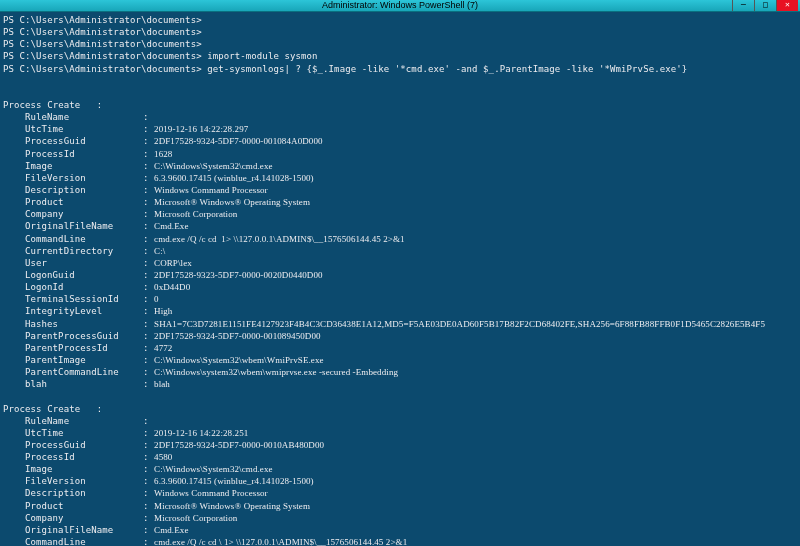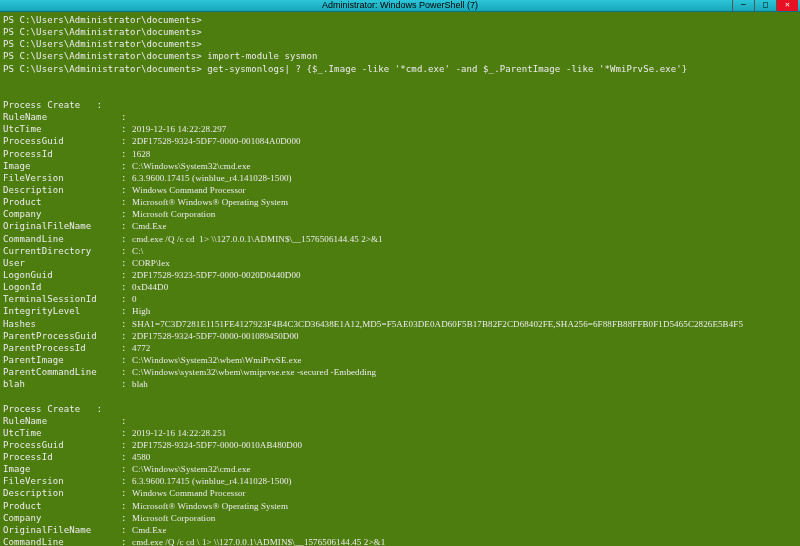--- a/index.html
+++ b/index.html
@@ -54,34 +54,35 @@
       font-size: 8px;
       color: #000;
       border-left: 1px solid #555;
     }
     .win-btn.close {
       background: #e81123;
       color: #fff;
     }
     .terminal {
       flex: 1;
-      background: #4d7c0f;
+      background: #0c4a6e;
       color: #eeedf0;
       padding: 2px 0 2px 3px;
       overflow: hidden;
       white-space: pre;
       letter-spacing: 0.1px;
     }
     .prompt-line, .output-line, .blank-line {
       display: block;
       min-height: 12px;
     }
     .kv-line {
       display: block;
       min-height: 12px;
+      margin-left: 22px;
     }
     .kv-key {
       display: inline-block;
       width: 118px;
     }
     .kv-sep {
       display: inline;
     }
     .kv-val {
       display: inline;

